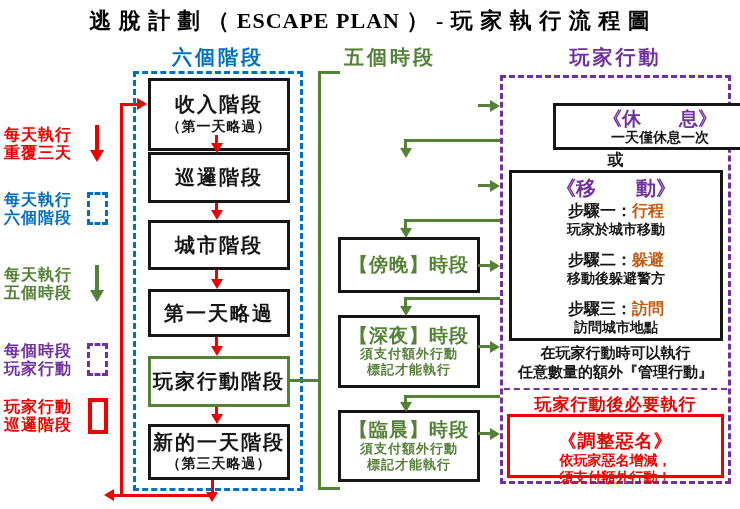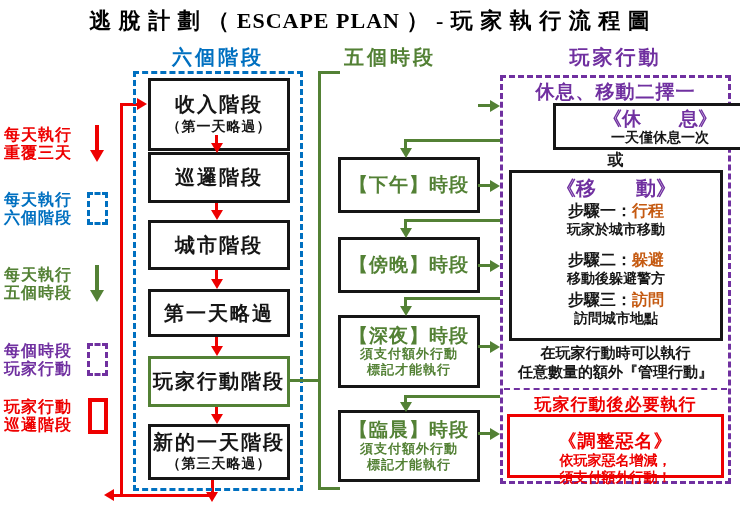--- a/index.html
+++ b/index.html
@@ -152,23 +152,20 @@
   <div class="ln red" style="left:215px;top:337px;width:3px;height:10px;"></div>
   <div class="tri down red" style="left:211px;top:346px;"></div>
   <div class="ln red" style="left:215px;top:407px;width:3px;height:8px;"></div>
   <div class="tri down red" style="left:211px;top:414px;"></div>
 
   <div class="ln green" style="left:290px;top:379px;width:30px;height:3px;"></div>
   <div class="ln green" style="left:318px;top:71px;width:3px;height:419px;"></div>
   <div class="ln green" style="left:318px;top:71px;width:22px;height:3px;"></div>
   <div class="ln green" style="left:318px;top:487px;width:22px;height:3px;"></div>
 
-  <div class="box" style="left:338px;top:157px;width:142px;height:56px;">
-    <div class="period-title c-green">【下午】時段</div>
-  </div>
   <div class="box" style="left:338px;top:237px;width:142px;height:56px;">
     <div class="period-title c-green">【傍晚】時段</div>
   </div>
   <div class="box" style="left:338px;top:315px;width:142px;height:73px;">
     <div class="period-title c-green">【深夜】時段</div>
     <div class="period-note c-green">須支付額外行動</div>
     <div class="period-note c-green">標記才能執行</div>
   </div>
   <div class="box" style="left:338px;top:410px;width:142px;height:72px;">
     <div class="period-title c-green">【臨晨】時段</div>
@@ -198,36 +195,35 @@
   <div class="ln green" style="left:404px;top:297px;width:96px;height:3px;"></div>
   <div class="ln green" style="left:404px;top:297px;width:3px;height:10px;"></div>
   <div class="tri down green" style="left:400px;top:306px;"></div>
 
   <div class="ln green" style="left:404px;top:395px;width:96px;height:3px;"></div>
   <div class="ln green" style="left:404px;top:395px;width:3px;height:8px;"></div>
   <div class="tri down green" style="left:400px;top:402px;"></div>
 
   <div class="dashed-region" style="left:500px;top:75px;width:231px;height:409px;border-color:var(--purple);"></div>
 
-  <div class="abs ctr c-purple" style="left:500px;top:79px;width:231px;font-size:19px;letter-spacing:1px;">休息、移動二擇一</div>
 
   <div class="box" style="left:509px;top:103px;width:214px;height:47px;margin-left:44px;">
     <div class="c-purple" style="font-size:19px;line-height:21px;">《休　　息》</div>
     <div class="c-black" style="font-size:14px;line-height:17px;">一天僅休息一次</div>
   </div>
 
   <div class="abs ctr c-black" style="left:500px;top:150px;width:231px;font-size:16px;line-height:20px;">或</div>
 
   <div class="box" style="left:509px;top:170px;width:214px;height:171px;justify-content:flex-start;padding-top:3px;">
     <div class="c-purple" style="font-size:20px;line-height:25px;">《移　　動》</div>
     <div class="step-line"><span class="c-black">步驟一：</span><span class="c-orange">行程</span></div>
     <div class="step-desc c-black">玩家於城市移動</div>
     <div class="step-line" style="margin-top:11px;"><span class="c-black">步驟二：</span><span class="c-orange">躲避</span></div>
     <div class="step-desc c-black">移動後躲避警方</div>
-    <div class="step-line" style="margin-top:2px;"><span class="c-black">步驟三：</span><span class="c-orange">訪問</span></div>
+    <div class="step-line" style="margin-top:11px;"><span class="c-black">步驟三：</span><span class="c-orange">訪問</span></div>
     <div class="step-desc c-black">訪問城市地點</div>
   </div>
 
   <div class="abs ctr c-black" style="left:500px;top:344px;width:231px;font-size:15px;line-height:18px;">在玩家行動時可以執行</div>
   <div class="abs ctr c-black" style="left:498px;top:363px;width:235px;font-size:15px;line-height:18px;">任意數量的額外『管理行動』</div>
 
   <div class="divider" style="left:504px;top:388px;width:223px;"></div>
 
   <div class="abs ctr c-red" style="left:500px;top:393px;width:231px;font-size:17px;letter-spacing:1px;">玩家行動後必要執行</div>
 

